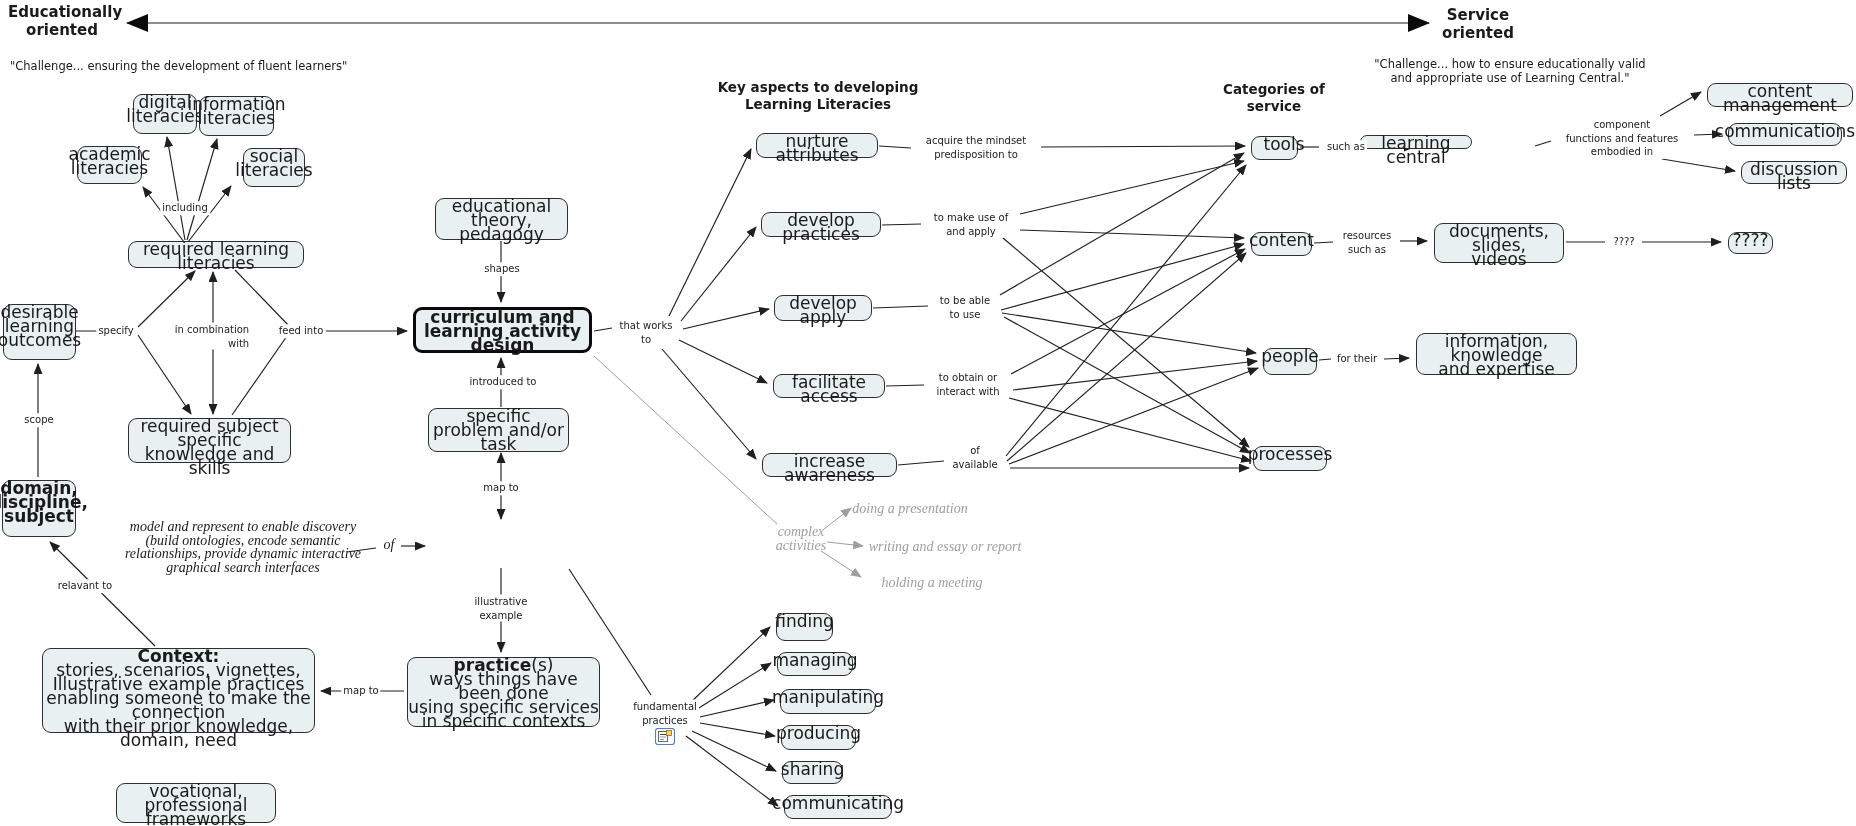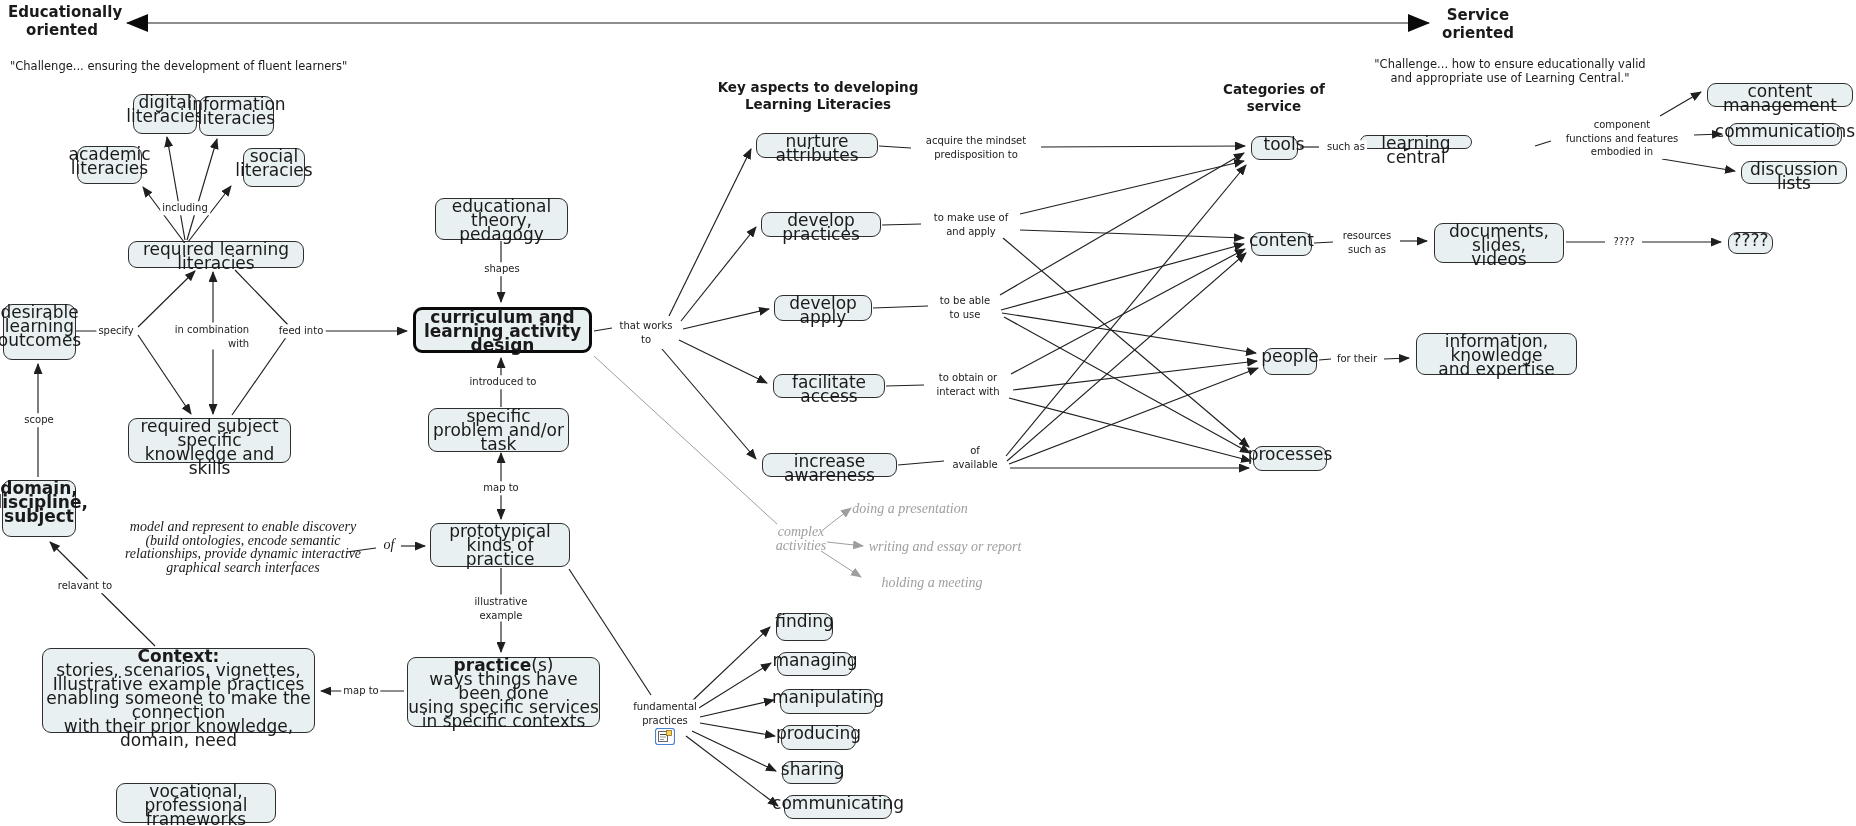--- a/index.html
+++ b/index.html
@@ -198,24 +198,20 @@
 pedagogy</div>
     </div>
     <div class="node thick" style="left: 413px; top: 307px; width: 179px; height: 46px;">
       <div class="nt">curriculum and
 learning activity design</div>
     </div>
     <div class="node" style="left: 428px; top: 408px; width: 141px; height: 44px;">
       <div class="nt">specific
 problem and/or task</div>
     </div>
-    <div class="node" style="left: 430px; top: 523px; width: 140px; height: 44px;">
-      <div class="nt">prototypical kinds of
-practice</div>
-    </div>
     <div class="node" style="left: 407px; top: 657px; width: 193px; height: 70px;">
       <div class="nt"><b>practice</b>(s)
 ways things have been done
 using specific services
 in specific contexts</div>
     </div>
     <div class="node" style="left: 756px; top: 133px; width: 122px; height: 25px;">
       <div class="nt">nurture attributes</div>
     </div>
     <div class="node" style="left: 761px; top: 212px; width: 120px; height: 25px;">

